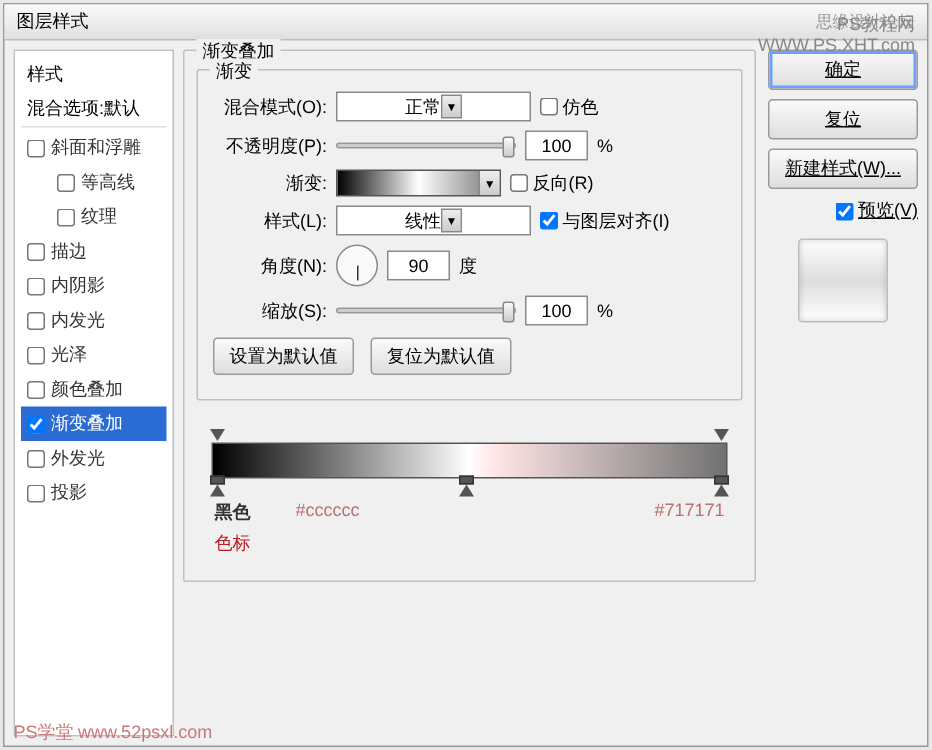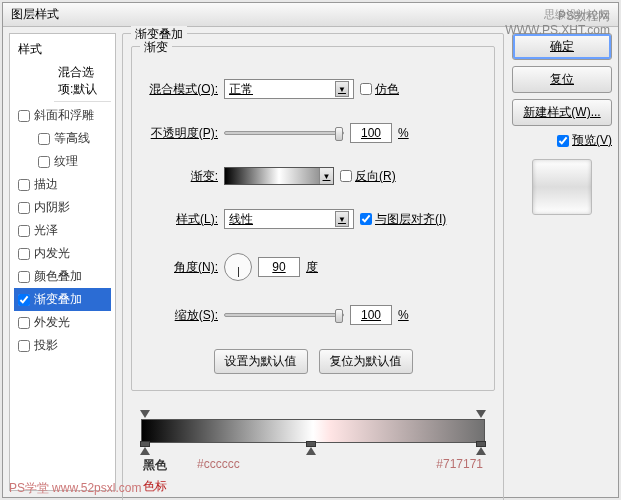--- a/index.html
+++ b/index.html
@@ -3,45 +3,45 @@
 <meta charset="utf-8">
 <style>
 * { margin: 0; padding: 0; box-sizing: border-box; font-family: "Microsoft YaHei", sans-serif; font-size: 12px; }
 body { background: #e8e8e8; width: 621px; height: 500px; position: relative; overflow: hidden; }
 .dialog { position: absolute; left: 2px; top: 2px; right: 2px; bottom: 2px; background: #f0f0f0; border: 1px solid #999; }
 .titlebar { height: 24px; background: linear-gradient(#fafafa,#e0e0e0); border-bottom: 1px solid #bbb; padding: 4px 8px; display: flex; justify-content: space-between; align-items: center; }
 .titlebar .right { color: #999; font-size: 11px; }
 .content { display: flex; height: calc(100% - 24px); padding: 6px; gap: 6px; }
 .sidebar { width: 107px; background: #fff; border: 1px solid #c0c0c0; padding: 4px; }
 .sidebar-header { padding: 3px 4px; font-weight: normal; }
-.sidebar-subheader { padding: 3px 4px; border-bottom: 1px solid #ddd; margin-bottom: 2px; margin-left: 40px; }
+.sidebar-subheader { padding: 3px 4px; border-bottom: 1px solid #ddd; margin-bottom: 2px; }
 .sidebar-item { padding: 3px 4px; display: flex; align-items: center; gap: 4px; cursor: pointer; color: #333; }
 .sidebar-item.indent { padding-left: 24px; }
 .sidebar-item.selected { background: #2b6cd4; color: #fff; }
 .sidebar-item input[type=checkbox] { width: 12px; height: 12px; }
 .main { flex: 1; display: flex; gap: 8px; }
 .panel { flex: 1; }
 .groupbox { border: 1px solid #c0c0c0; border-radius: 2px; padding: 8px 10px; margin-bottom: 8px; position: relative; }
 .groupbox.outer{ padding:12px 8px 8px 8px;}
 .groupbox-title { position: absolute; top: -8px; left: 8px; background: #f0f0f0; padding: 0 4px; }
-.row { display: flex; align-items: center; margin: 24px 0; gap: 6px; text-decoration: underline; }
+.row { display: flex; align-items: center; margin: 6px 0; gap: 6px; }
 .row-label { width: 76px; text-align: right; }
-.select { background: #fff; border: 1px solid #888; height: 20px; padding: 0 4px; display: flex; align-items: center; justify-content: space-between; flex:1; max-width:130px; }
+.select { background: #fff; border: 1px solid #888; height: 20px; padding: 0 4px; display: flex; align-items: center; justify-content: center; flex:1; max-width:130px; }
 .select .arrow { width: 14px; height: 16px; background: linear-gradient(#eee,#ccc); border: 1px solid #888; display:flex;align-items:center;justify-content:center;font-size:8px; }
 .slider { flex:1; max-width:120px; height: 4px; background: #ccc; border: 1px solid #999; border-radius:2px; position: relative; }
 .slider-thumb { position: absolute; top: -5px; width: 8px; height: 14px; background: linear-gradient(#fafafa,#ccc); border:1px solid #888; border-radius:2px; }
 .numbox { width: 42px; height: 20px; background: #fff; border: 1px solid #888; text-align: center; line-height: 18px; }
 .chk { display: flex; align-items: center; gap: 3px; }
 .chk input { width: 12px; height: 12px; }
 .gradbar { height: 18px; border:1px solid #555; flex:1; max-width:110px; background: linear-gradient(90deg,#000,#fff 50%,#717171); display:flex;justify-content:flex-end; }
 .gradbar .arrow{ width:14px;height:16px;background:linear-gradient(#eee,#ccc);border-left:1px solid #888;display:flex;align-items:center;justify-content:center;font-size:8px;}
 .angle-dial { width:28px;height:28px;border:1px solid #888;border-radius:50%;background:#fafafa;position:relative; }
 .angle-dial::after{content:"";position:absolute;left:50%;top:50%;width:1px;height:10px;background:#333;transform-origin:top;transform:rotate(0deg);}
 .btn { background:linear-gradient(#fafafa,#dedede); border:1px solid #999; border-radius:3px; padding:3px 10px; cursor:pointer; }
-.btnrow{display:flex;gap:11px;justify-content:center;margin:8px 0;}
+.btnrow{display:flex;gap:11px;justify-content:flex-start;margin:8px 0;}
 .rightcol { width: 100px; display:flex; flex-direction:column; gap:6px; align-items:stretch;text-decoration:underline; }
 .rightcol .btn{ text-align:center; padding:4px 4px; }
 .rightcol .btn.primary{ box-shadow:0 0 0 2px #6aa0ff inset; }
 .preview-box{ width:60px;height:56px;margin:4px auto;border:1px solid #bbb;border-radius:3px;background:linear-gradient(#fff,#ddd 50%,#fff); box-shadow:inset 0 0 4px rgba(0,0,0,.2);}
 .grad-editor{ margin-top:6px; padding:4px 6px; }
 .grad-strip{ height:24px; border:1px solid #555; background:linear-gradient(90deg,#000 0%, #fff 50%, #ffe5e5 55%, #717171 100%); margin:16px 4px 4px 4px; position:relative;}
 .grad-strip .topstop{position:absolute;top:-10px;width:10px;height:10px;}
 .grad-strip .botstop{position:absolute;bottom:-11px;width:10px;height:12px;}
 .stopshape{width:0;height:0;border-left:5px solid transparent;border-right:5px solid transparent;}
 .topstop .stopshape{border-top:8px solid #555;}
@@ -85,25 +85,25 @@
           <div class="sidebar-item">
             <input type="checkbox" style="">
             <span>描边</span>
           </div>
           <div class="sidebar-item">
             <input type="checkbox" style="">
             <span>内阴影</span>
           </div>
           <div class="sidebar-item">
             <input type="checkbox" style="">
+            <span>内发光</span>
+          </div>
+          <div class="sidebar-item">
+            <input type="checkbox" style="">
             <span>光泽</span>
-          </div>
-          <div class="sidebar-item">
-            <input type="checkbox" style="">
-            <span>内发光</span>
           </div>
           <div class="sidebar-item">
             <input type="checkbox" style="">
             <span>颜色叠加</span>
           </div>
           <div class="sidebar-item selected">
             <input type="checkbox" checked="" style="">
             <span>渐变叠加</span>
           </div>
           <div class="sidebar-item">

